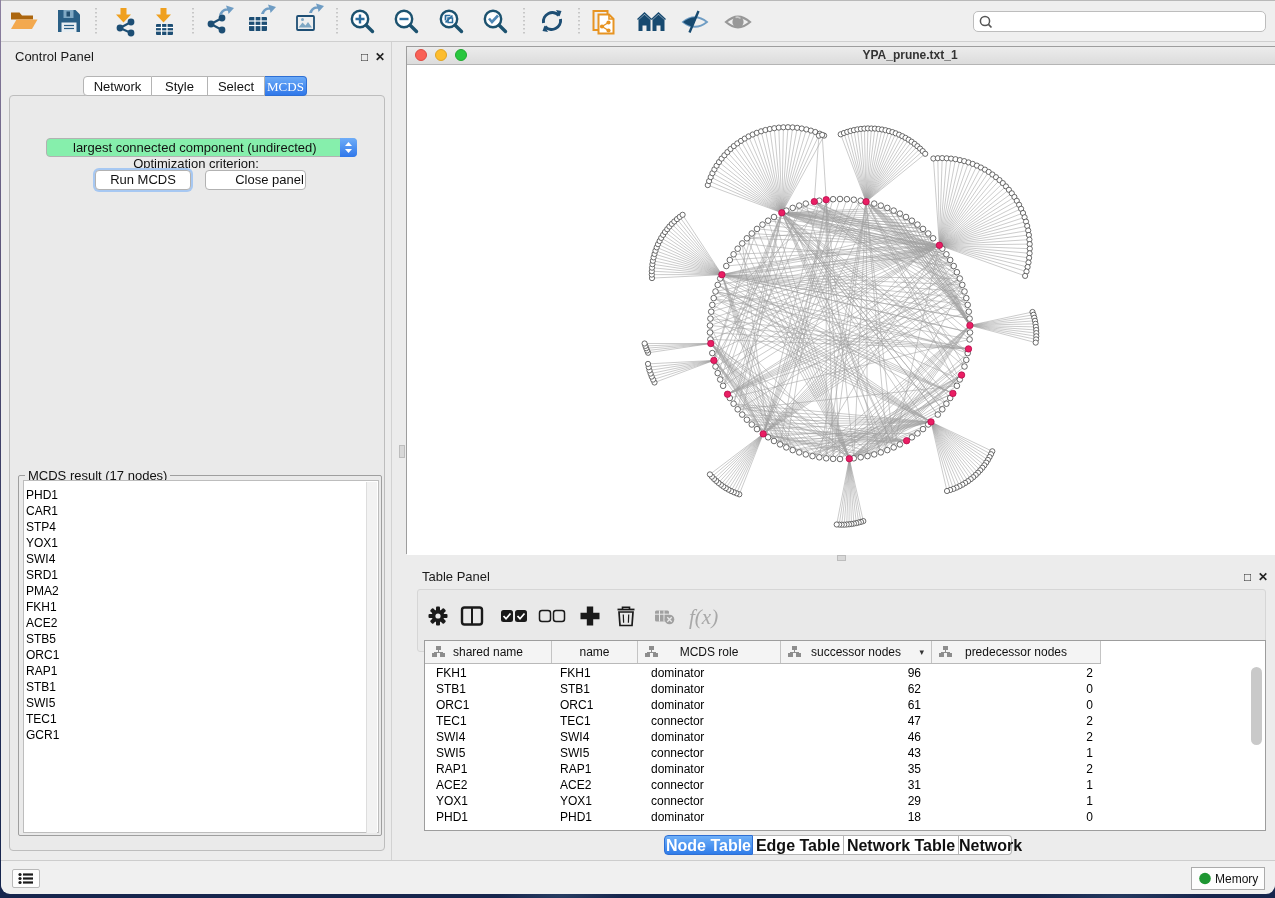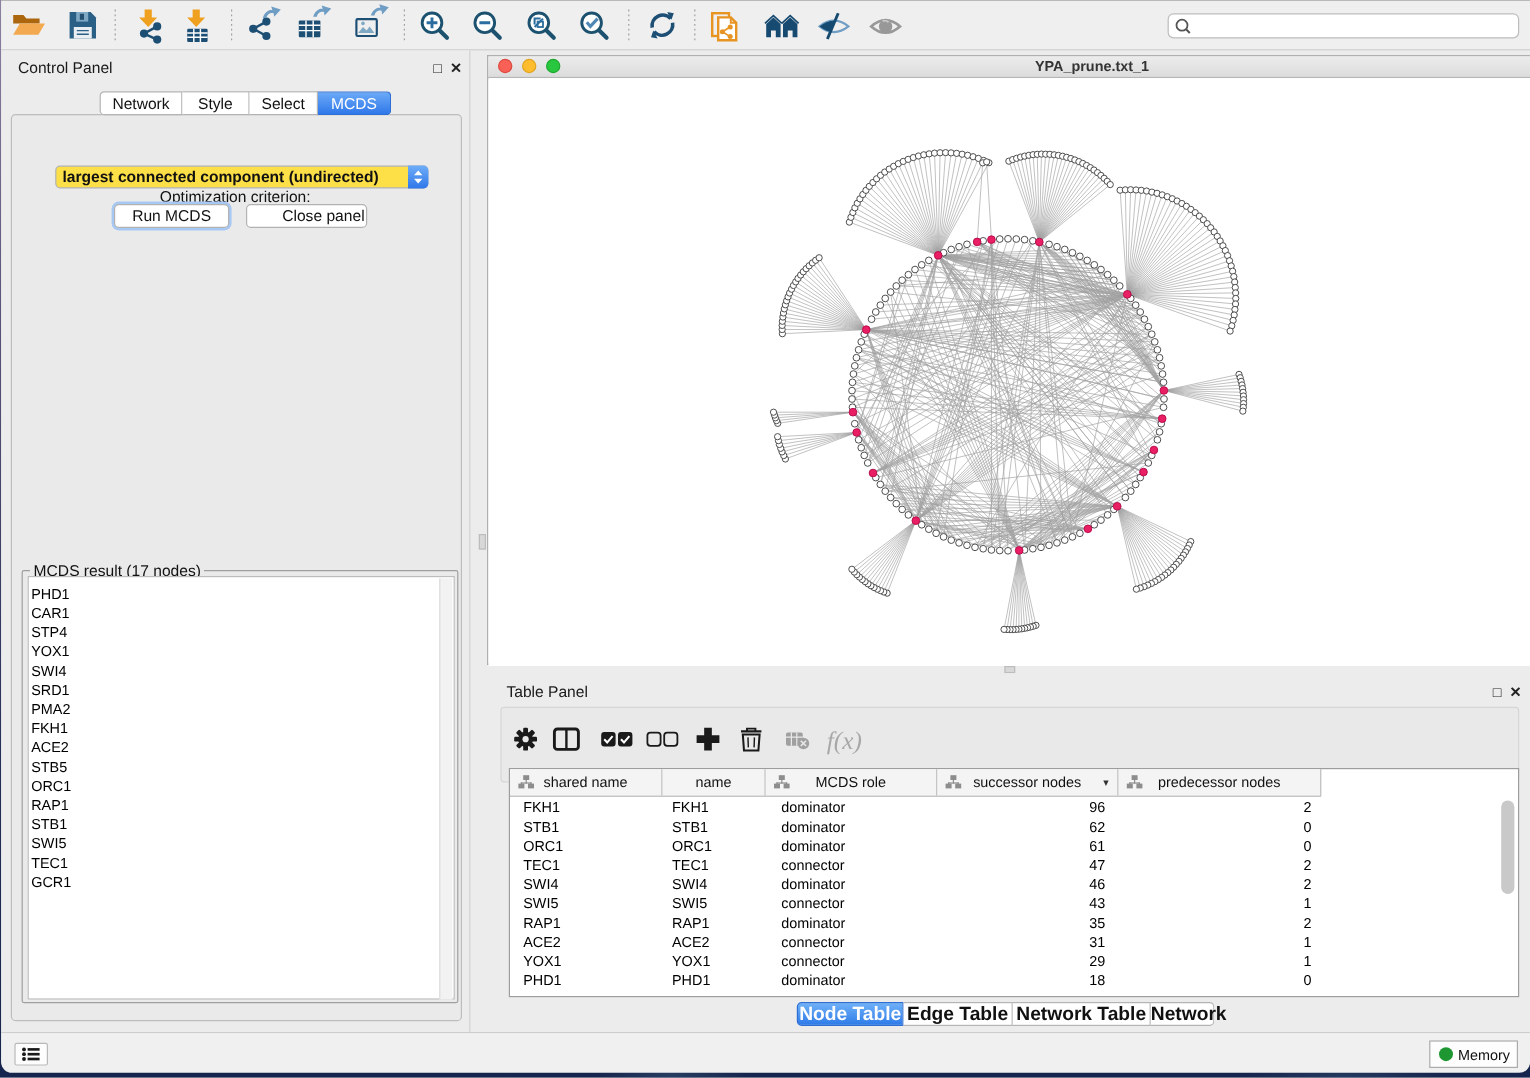--- a/index.html
+++ b/index.html
@@ -25,22 +25,22 @@
   background:#fff; color:#111; border:1px solid #b4b4b4; border-left:none;
   text-align:center; }
 .tab.first { border-left:1px solid #b4b4b4; border-radius:4px 0 0 4px; }
 .tab.last { border-radius:0 4px 4px 0; }
 .tab.sel { background:linear-gradient(#6baaf7,#3078ea); color:#fff; border-color:#2e6fd4; }
 #cpane { position:absolute; left:8px; top:53px; width:376px; height:756px;
   background:#eaeaea; border:1px solid #bdbdbd; border-radius:4px; }
 #optlabel { position:absolute; left:0; top:74px; width:100%; text-align:center;
   font-size:13px; color:#111;margin-top:40px; }
 #dropdown { position:absolute; left:45px; top:96px; width:311px; height:19px;
-  background:#fde047; border:1px solid #b2b2b2; border-radius:4px; font-size:13px;
-  line-height:18px; color:#111; padding-left:5px;font-weight:bold; }
+  background:#86efac; border:1px solid #b2b2b2; border-radius:4px; font-size:13px;
+  line-height:18px; color:#111; padding-left:26px; }
 #dropdown .step { position:absolute; right:-1px; top:-1px; width:17px; height:19px;
   background:linear-gradient(#6fadf8,#2f77ea); border-radius:0 4px 4px 0; }
 .btn { position:absolute; height:20px; background:#fff; border:1px solid #b2b2b2;
   border-radius:4px; font-size:13px; text-align:center; line-height:18px; color:#111; }
 #fieldset { position:absolute; left:17px; top:433px; width:364px; height:361px;
   border:1px solid #9f9f9f; border-radius:2px; }
 #fieldset .legend { position:absolute; left:6px; top:-8px; background:#eaeaea;
   padding:0 3px; font-size:13px; color:#111; }
 #mlist { position:absolute; left:4px; top:4px; width:356px; height:353px; padding-top:6px;
   background:#fff; border:1px solid #bdbdbd; font-size:12px; color:#000; }
@@ -263,21 +263,21 @@
     </svg></div>
   </div>
   <div id="cpanel">
     <div class="ptitle" style="left:14px;top:7px;position:absolute">Control Panel</div>
     <div class="winbtns" style="position:absolute;right:6px;top:8px;">□&nbsp;&nbsp;<b>✕</b></div>
     <div id="cpane"></div>
     <div id="tabs">
       <div class="tab first" style="width:69px;text-align:center;">Network</div>
       <div class="tab" style="width:56px;">Style</div>
       <div class="tab" style="width:57px;">Select</div>
-      <div class="tab last sel" style="width:61px;">MCDS</div>
+      <div class="tab last sel" style="width:42px;font-family:Liberation Serif, serif;">MCDS</div>
     </div>
     <div id="optlabel">Optimization criterion:</div>
     <div id="dropdown">largest connected component (undirected)
       <div class="step"><svg width="17" height="19" viewBox="0 0 17 19">
         <path d="M5 8 L8.5 4 L12 8 Z M5 11 L8.5 15 L12 11 Z" fill="#fff"></path>
           </svg></div>
     </div>
     <div class="btn" style="left:94px;top:128px;width:96px;box-shadow:0 0 0 2px #a7c8f2;">Run MCDS</div>
     <div class="btn" style="left:204px;top:128px;width:101px;padding-left:28px;">Close panel</div>
     <div id="fieldset">

